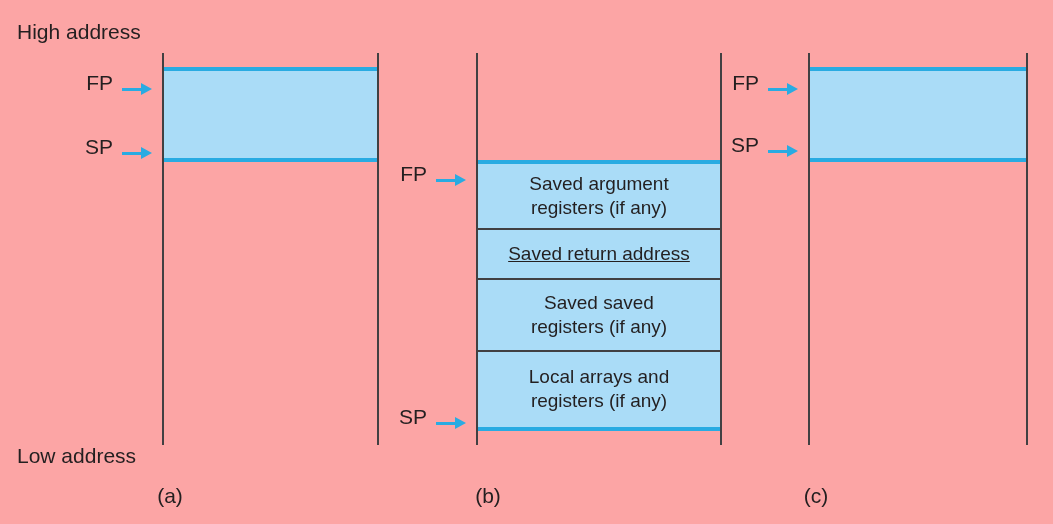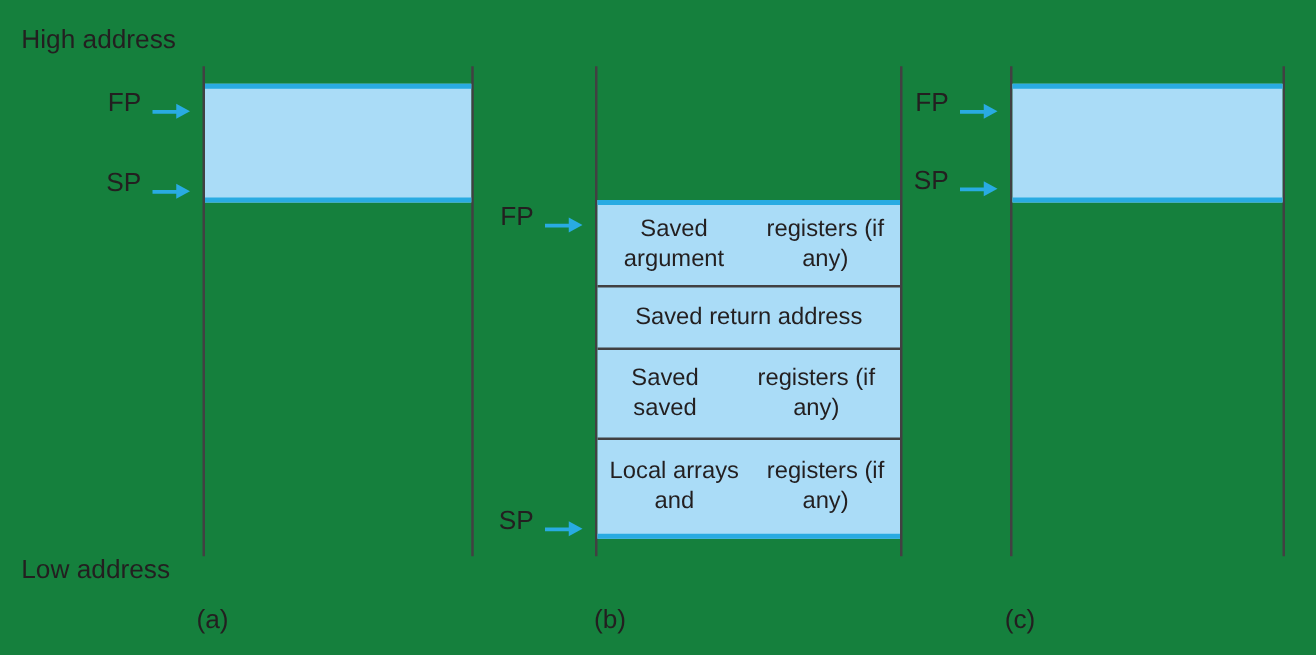--- a/index.html
+++ b/index.html
@@ -1,37 +1,37 @@
 <!DOCTYPE html>
 <html style="--fill: #aadcf7; --frame: #29abe2; --line: #414042; --ink: #231f20; --arrow: #29abe2;"><head>
 <meta charset="utf-8">
 <style>
   :root{
     --fill:#aadcf7; --frame:#29abe2; --line:#414042; --ink:#231f20; --arrow:#29abe2;
   }
   html,body{margin:0;padding:0;background:#ffffff;}
   body{font-family:"Liberation Sans","DejaVu Sans",sans-serif;color:var(--ink);}
-  .stage{position:relative;width:1053px;height:524px;background:#15803d;overflow:hidden;}
+  .stage{position:relative;width:1053px;height:524px;background:#fca5a5;overflow:hidden;}
 
   .addr-label{position:absolute;left:17px;font-size:21px;color:var(--ink);white-space:nowrap;}
   #high-addr{top:20px;}
   #low-addr{top:444px;}
 
   .vline{position:absolute;top:53px;width:2px;height:392px;background:var(--line);}
 
   .frame{position:absolute;background:var(--fill);
          border-top:4px solid var(--frame);border-bottom:4px solid var(--frame);}
   #frame-a{left:164px;top:67px;width:213px;height:87px;}
   #frame-c{left:810px;top:67px;width:216px;height:87px;}
   #frame-b{left:478px;top:160px;width:242px;height:263px;}
 
   .cells{display:flex;flex-direction:column;width:100%;height:100%;}
-  .cell{display:flex;flex-direction:row;justify-content:center;align-items:center;
+  .cell{display:flex;flex-direction:column;justify-content:center;align-items:center;
         text-align:center;font-size:19px;line-height:24px;color:var(--ink);border-radius:13px;}
-  .cell-1{height:68px;} .cell-2{height:51px;} .cell-3{height:75px;justify-content:center;} .cell-4{height:80px;text-align:center;}
+  .cell-1{height:68px;} .cell-2{height:51px;text-decoration:underline;} .cell-3{height:75px;justify-content:center;} .cell-4{height:80px;text-align:center;}
   .cell-divider{height:2px;background:var(--line);flex:none;}
 
   .pointer{position:absolute;display:flex;align-items:flex-end;height:26px;}
   .pointer .ptr-label{font-size:21px;color:var(--ink);margin-right:9px;}
   .arrow{position:relative;width:30px;height:12px;flex:none;}
   .arrow .stem{position:absolute;left:0;top:5px;width:21px;height:2.5px;background:var(--arrow);}
   .arrow .head{position:absolute;left:19px;top:0;width:0;height:0;
                border-left:11px solid var(--arrow);
                border-top:6px solid transparent;border-bottom:6px solid transparent;}
 

